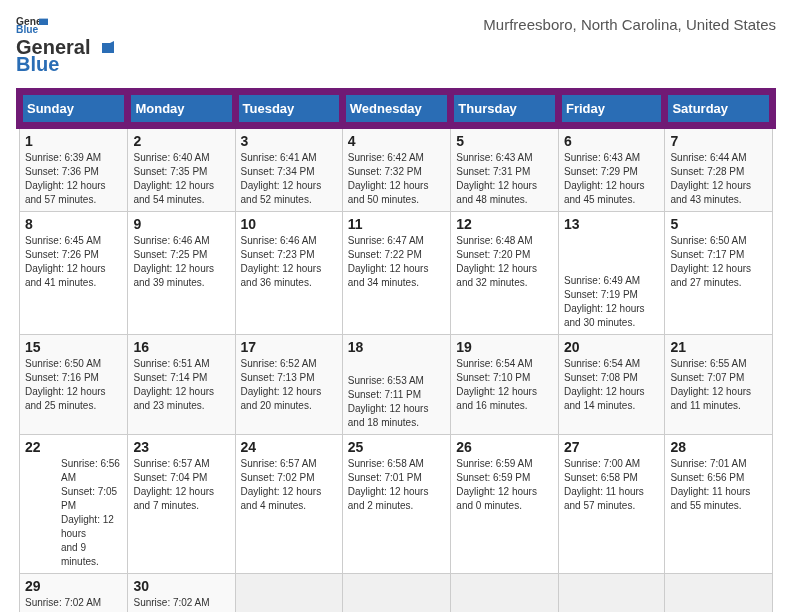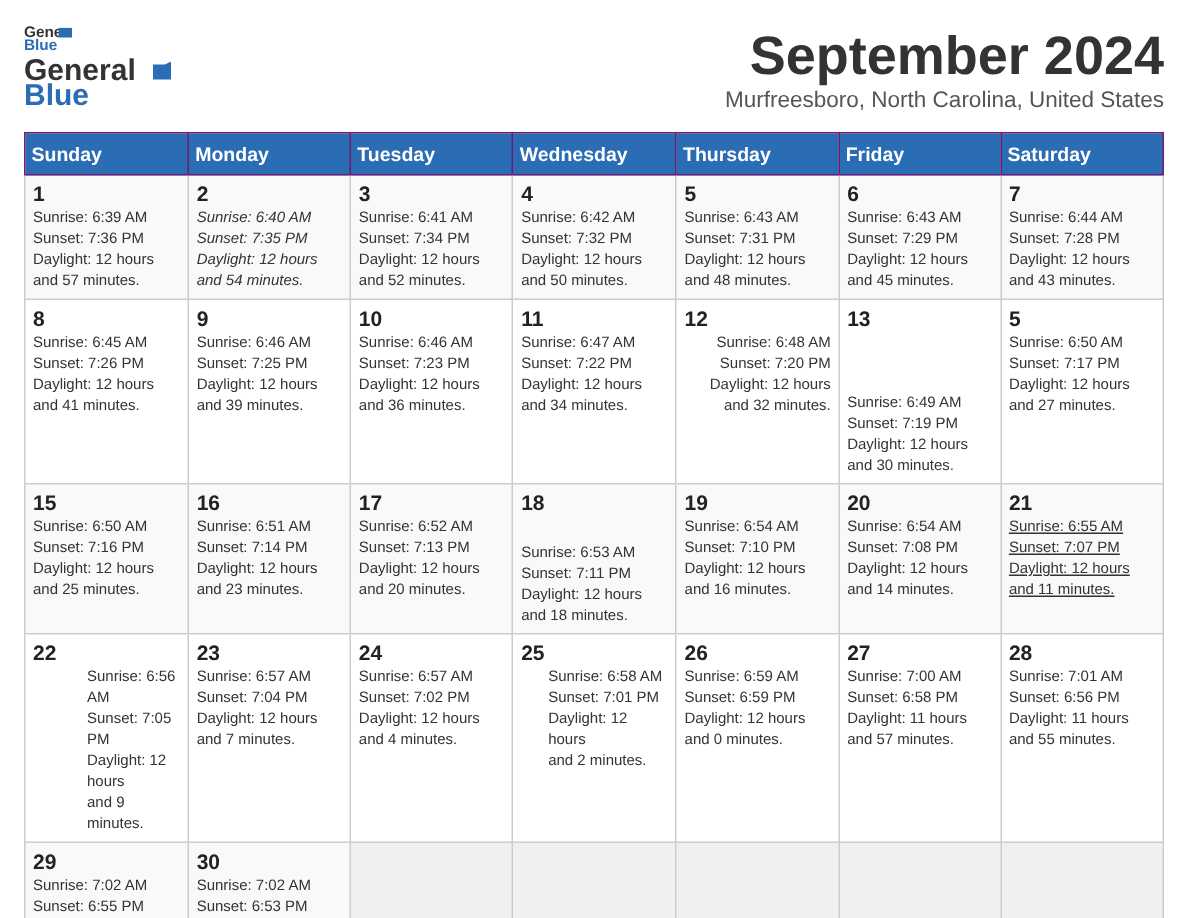--- a/index.html
+++ b/index.html
@@ -43,21 +43,21 @@
       border-collapse: collapse;
       font-size: 11px;
     }
     thead tr th {
       background: #2a6db5;
       color: #fff;
       padding: 6px 4px;
       text-align: left;
       font-size: 13px;
       font-weight: bold;
-      border: 1px solid #701a75;
+      border: 7px solid #701a75;
     }
     tbody tr td {
       vertical-align: top;
       padding: 4px 5px;
       border: 1px solid #ccc;
       width: 110px;
       min-height: 70px;
       height: 80px;
       background: #fff;
     }
@@ -93,21 +93,20 @@
     <div style="display:flex;align-items:center;gap:0">
       <span style="font-size:20px;font-weight:bold;color:#333;">General</span>
       <svg width="22" height="14" viewBox="0 0 22 14" style="margin:0 2px;">
         <polygon points="10,2 22,2 22,12 10,12" fill="#2a6db5"></polygon>
         <polygon points="18,2 22,0 22,6" fill="#2a6db5"></polygon>
       </svg>
     </div>
     <span style="font-size:20px;font-weight:bold;color:#2a6db5;margin-top:-6px;">Blue</span>
   </div>
   <div class="title-area">
-    <div class="month-title">September 2024</div>
     <div class="location">Murfreesboro, North Carolina, United States</div>
   </div>
 </div>
 
 <table>
   <thead>
     <tr id="header-row">
     <th>Sunday</th>
         <th>Monday</th>
         <th>Tuesday</th>
@@ -121,21 +120,21 @@
   <tr>
         <td>
           <span class="day-num">1</span>
           <div class="day-info" style="white-space: pre-line;">Sunrise: 6:39 AM
 Sunset: 7:36 PM
 Daylight: 12 hours
 and 57 minutes.</div>
         </td>
         <td>
           <span class="day-num">2</span>
-          <div class="day-info" style="white-space: pre-line; font-style: italic;">Sunrise: 6:40 AM
+          <div class="day-info" style="white-space: pre-line;">Sunrise: 6:40 AM
 Sunset: 7:35 PM
 Daylight: 12 hours
 and 54 minutes.</div>
         </td>
         <td>
           <span class="day-num">3</span>
           <div class="day-info" style="white-space: pre-line;">Sunrise: 6:41 AM
 Sunset: 7:34 PM
 Daylight: 12 hours
 and 52 minutes.</div>
@@ -193,21 +192,21 @@
         </td>
         <td>
           <span class="day-num">11</span>
           <div class="day-info" style="white-space: pre-line;">Sunrise: 6:47 AM
 Sunset: 7:22 PM
 Daylight: 12 hours
 and 34 minutes.</div>
         </td>
         <td>
           <span class="day-num">12</span>
-          <div class="day-info" style="white-space: pre-line; text-align: right;">Sunrise: 6:48 AM
+          <div class="day-info" style="white-space: pre-line;">Sunrise: 6:48 AM
 Sunset: 7:20 PM
 Daylight: 12 hours
 and 32 minutes.</div>
         </td>
         <td>
           <span class="day-num">13</span>
           <div class="day-info" style="white-space: pre-line; margin-top: 42px;">Sunrise: 6:49 AM
 Sunset: 7:19 PM
 Daylight: 12 hours
 and 30 minutes.</div>
@@ -258,21 +257,21 @@
         </td>
         <td>
           <span class="day-num">20</span>
           <div class="day-info" style="white-space: pre-line;">Sunrise: 6:54 AM
 Sunset: 7:08 PM
 Daylight: 12 hours
 and 14 minutes.</div>
         </td>
         <td>
           <span class="day-num">21</span>
-          <div class="day-info" style="white-space: pre-line; text-decoration: underline;">Sunrise: 6:55 AM
+          <div class="day-info" style="white-space: pre-line;">Sunrise: 6:55 AM
 Sunset: 7:07 PM
 Daylight: 12 hours
 and 11 minutes.</div>
         </td>
       </tr>
       <tr>
         <td>
           <span class="day-num">22</span>
           <div class="day-info" style="white-space: pre-line; margin-left: 36px;">Sunrise: 6:56 AM
 Sunset: 7:05 PM
@@ -288,21 +287,21 @@
         </td>
         <td>
           <span class="day-num">24</span>
           <div class="day-info" style="white-space: pre-line;">Sunrise: 6:57 AM
 Sunset: 7:02 PM
 Daylight: 12 hours
 and 4 minutes.</div>
         </td>
         <td>
           <span class="day-num">25</span>
-          <div class="day-info" style="white-space: pre-line; margin-left: 18px;">Sunrise: 6:58 AM
+          <div class="day-info" style="white-space: pre-line;">Sunrise: 6:58 AM
 Sunset: 7:01 PM
 Daylight: 12 hours
 and 2 minutes.</div>
         </td>
         <td>
           <span class="day-num">26</span>
           <div class="day-info" style="white-space: pre-line;">Sunrise: 6:59 AM
 Sunset: 6:59 PM
 Daylight: 12 hours
 and 0 minutes.</div>

